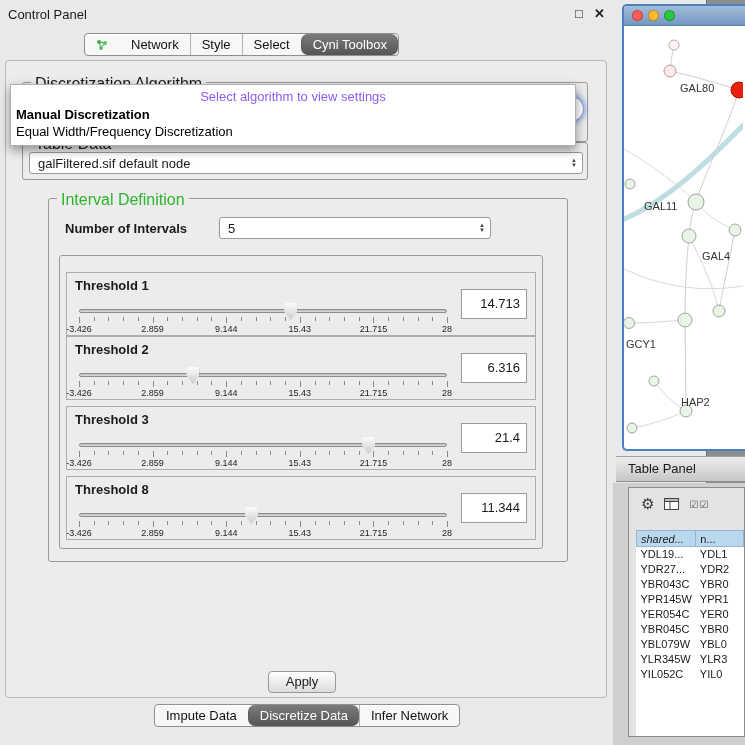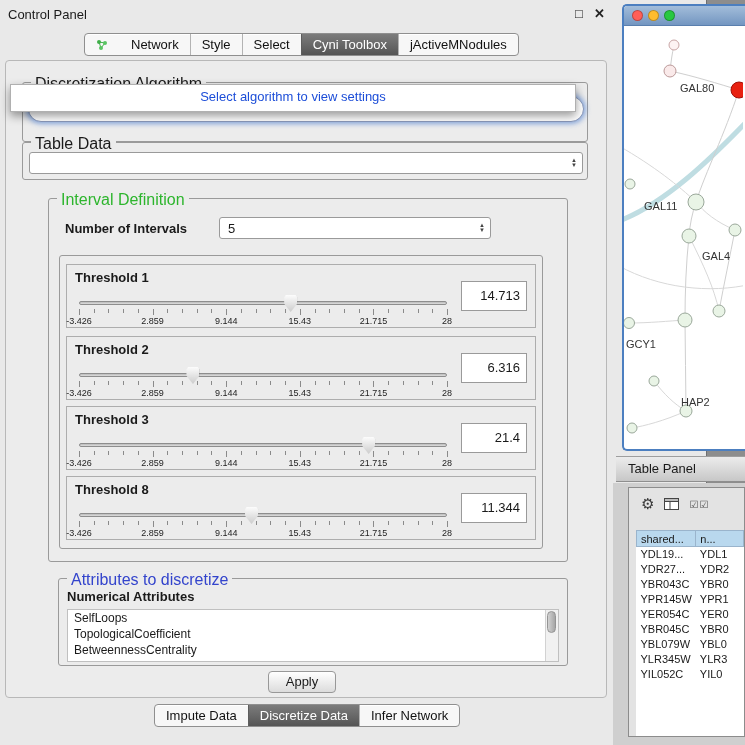--- a/index.html
+++ b/index.html
@@ -27,21 +27,21 @@
     border:1px solid #8f8f8f; border-radius:4px; overflow:hidden;
     background:#f7f7f7; box-shadow: inset 0 1px 0 #fff;
   }
   .top-tabbar { left:84px; top:33px; }
   .bottom-tabbar { left:154px; top:704px; }
   .tab {
     display:flex; align-items:center; gap:23px; padding:0 11px;
     border-left:1px solid #b3b3b3; color:#111; white-space:nowrap; cursor:default;
   }
   .tab:first-child { border-left:none; }
-  .tab.selected { background:linear-gradient(#7c7c7c,#555555); color:#fff; border-left-color:#5e5e5e; }
+  .tab.selected { background:linear-gradient(#7c7c7c,#555555); color:#fff; border-left-color:#5e5e5e;border-radius:7px; }
 
   .inner-panel {
     position:absolute; left:5px; top:60px; width:602px; height:638px;
     border:1px solid #b8b8b8; border-radius:4px; background:#ececec;
   }
 
   .group { position:absolute; border:1px solid #9a9a9a; border-radius:3px; }
   .group-label {
     position:absolute; top:-8px; left:8px; background:#ececec;
     padding:0 4px; font-size:16px; white-space:nowrap;
@@ -54,21 +54,21 @@
     position:absolute; left:28px; top:96px; width:556px; height:26px;
     background:#fff; border:1px solid #8898bb; border-radius:13px;
     box-shadow:0 0 5px 2px rgba(92,140,220,.65); z-index:5;
   }
 
   .popup {
     position:absolute; left:10px; top:84px; width:566px; z-index:40;
     background:#fff; border:1px solid #b0b0b0;
     box-shadow:0 4px 10px rgba(0,0,0,.4); padding-bottom:5px;
   }
-  .popup-placeholder { text-align:center; color:#1d4ed8; padding:4px 0 2px; }
+  .popup-placeholder { text-align:center; color:#8b5cf6; padding:4px 0 2px; }
   .popup-item { padding:1px 5px; color:#000; cursor:default; }
   .popup-item.bold { font-weight:700; }
 
   .combo {
     position:absolute; background:#fff; border:1px solid #9a9a9a; border-radius:3px;
     display:flex; align-items:center; padding:0 8px; cursor:default;
   }
   .stepper {
     position:absolute; right:5px; top:50%; transform:translateY(-50%);
     display:flex; flex-direction:column; font-size:6px; line-height:5px; color:#444;
@@ -160,21 +160,21 @@
   .gear-icon { font-size:15px; color:#3a3a3a; cursor:default; }
   .columns-icon { display:inline-block; cursor:default; }
   .checks-icon { font-size:10px; color:#555; letter-spacing:1px; cursor:default; }
   .tw-table { position:absolute; left:7px; top:42px; right:0; bottom:0; background:#fff; overflow:hidden; }
   .tw-table table { border-collapse:collapse; font-size:11px; table-layout:fixed; }
   .tw-table th {
     background:#b9d8ee; border:1px solid #9ab4cc; font-weight:400;
     text-align:left; padding:1px 4px; height:16px; overflow:hidden; white-space:nowrap;
   }
   .tw-table td { padding:1px 4px; height:15px; white-space:nowrap; overflow:hidden; }
-  .col-a { width:58px; } .col-b { width:62px; }
+  .col-a { width:58px;font-style:italic; } .col-b { width:62px; }
 </style>
 </head>
 <body>
 
 <div class="control-panel">
   <div class="cp-title">Control Panel</div>
   <div class="win-btn win-min">□</div>
   <div class="win-btn win-close">✕</div>
 
   <div class="tabbar top-tabbar">
@@ -189,39 +189,41 @@
     </div>
     <div class="tab">
         <span>Style</span>
       </div>
     <div class="tab">
         <span>Select</span>
       </div>
     <div class="tab selected">
         <span>Cyni Toolbox</span>
       </div>
-    <div class="tab">
-        <span>jActiveMNodules</span>
-      </div>
   </div>
 
   <div class="inner-panel"></div>
 
   <div class="group algo-group">
     <div class="group-label">Discretization Algorithm</div>
   </div>
   <div class="algo-combo"></div>
 
   <div class="popup">
     <div class="popup-placeholder">Select algorithm to view settings</div>
+    <div>
+        <div class="popup-item bold">Manual Discretization</div>
+        <div class="popup-item">Equal Width/Frequency Discretization</div>
+      </div>
   </div>
 
   <div class="group tabledata-group">
     <div class="group-label">Table Data</div>
     <div class="combo tabledata-combo">
+      <span>galFiltered.sif default node</span>
       <span class="stepper">
         <span>▲</span>
           <span>▼</span>
       </span>
     </div>
   </div>
 
   <div class="group interval-group">
     <div class="group-label green-label">Interval Definition</div>
 
@@ -229,21 +231,21 @@
     <div class="combo noi-combo">
       <span>5</span>
       <span class="stepper">
         <span>▲</span>
           <span>▼</span>
       </span>
     </div>
 
     <div class="group thresh-group">
 
-      <div class="thresh-row" style="top:8px">
+      <div class="thresh-row" style="top:16px">
         <div class="thresh-label">Threshold 1</div>
         <div class="slider-wrap">
           <div class="slider-track">
             <div class="slider-thumb" style="left: 57.7%;"></div>
           </div>
           <div class="ticks">
               <span class="tick major" style="left: 0%;"></span>
               <span class="tick" style="left: 4%;"></span>
               <span class="tick" style="left: 8%;"></span>
               <span class="tick" style="left: 12%;"></span>
@@ -415,32 +417,20 @@
               <span class="tick-label" style="left: 60%;">15.43</span>
               <span class="tick-label" style="left: 80%;">21.715</span>
               <span class="tick-label" style="left: 100%;">28</span>
             </div>
         </div>
         <div class="value-box">11.344</div>
       </div>
     </div>
   </div>
 
-  <div class="group attrs-group">
-    <div class="group-label blue-label">Attributes to discretize</div>
-    <div class="num-attr-label">Numerical Attributes</div>
-    <div class="attr-list">
-      <div class="attr-scrollbar">
-          <div class="attr-thumb"></div>
-        </div>
-    <div class="attr-item">SelfLoops</div>
-        <div class="attr-item">TopologicalCoefficient</div>
-        <div class="attr-item">BetweennessCentrality</div>
-      </div>
-  </div>
 
   <div class="apply-btn">Apply</div>
 
   <div class="tabbar bottom-tabbar">
     <div class="tab">
         <span>Impute Data</span>
       </div>
     <div class="tab selected">
         <span>Discretize Data</span>
       </div>

